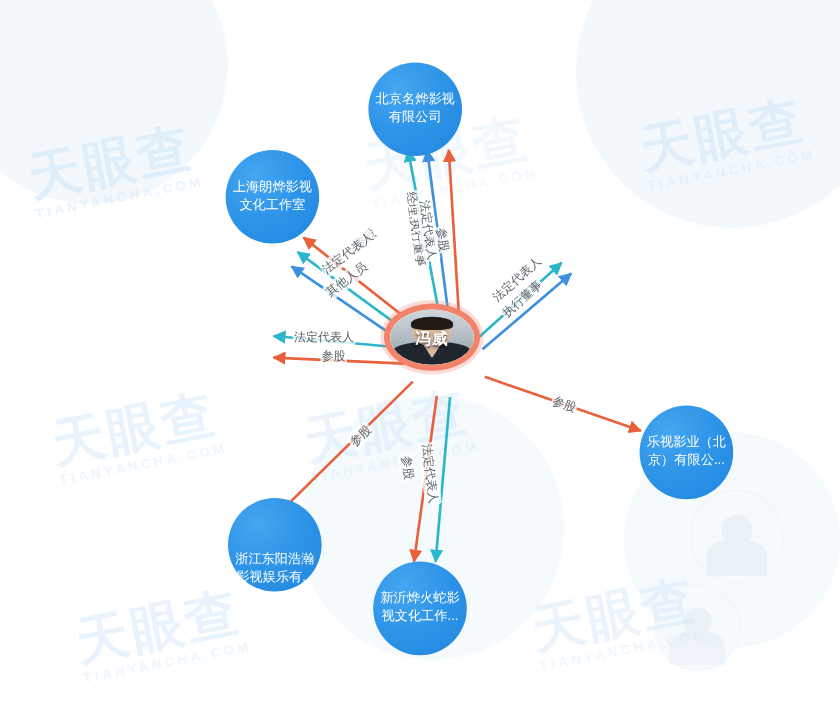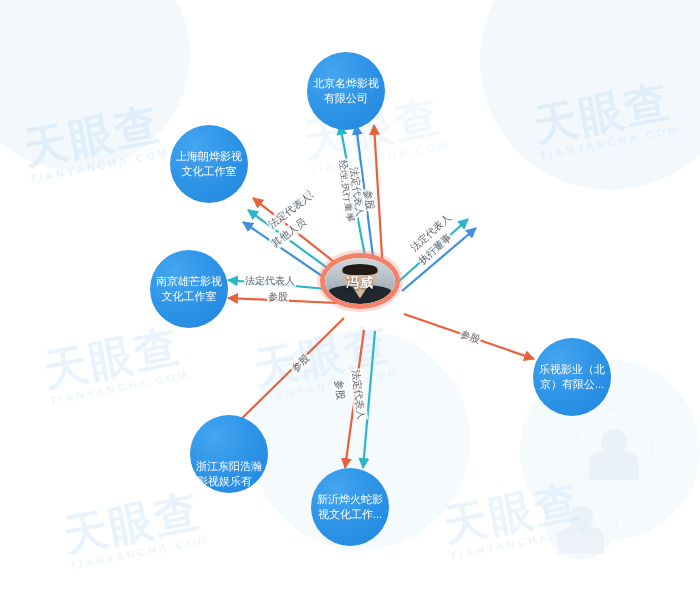--- a/index.html
+++ b/index.html
@@ -276,28 +276,25 @@
 
     <div class="edge-label" style="left:288px; top:366px; transform:rotate(-44deg);">参股</div>
 
     <div class="edge-label" style="left:345px; top:378px; transform:rotate(83deg);">参股</div>
     <div class="edge-label" style="left:362px; top:368px; transform:rotate(83deg);">法定代表人</div>
 
     <div class="node node-company" style="left:307px; top:52px; width:78px; height:78px;">
       <span class="node-label">北京名烨影视有限公司</span>
     </div>
 
-    <div class="node node-company" style="left:170px; top:125px; width:78px; height:78px;">
+    <div class="node node-company" style="left:188px; top:125px; width:78px; height:78px;">
       <span class="node-label">上海朗烨影视文化工作室</span>
     </div>
 
 
-    <div class="node node-company" style="left:150px; top:250px; width:78px; height:78px;">
-      <span class="node-label">南京雄芒影视文化工作室</span>
-    </div>
 
     <div class="node node-company" style="left:533px; top:338px; width:78px; height:78px;justify-content:center;">
       <span class="node-label">乐视影业（北京）有限公...</span>
     </div>
 
     <div class="node node-company" style="left:190px; top:415px; width:78px; height:78px;align-items:flex-end;">
       <span class="node-label">浙江东阳浩瀚影视娱乐有...</span>
     </div>
 
     <div class="node node-company" style="left:311px; top:468px; width:78px; height:78px;">

